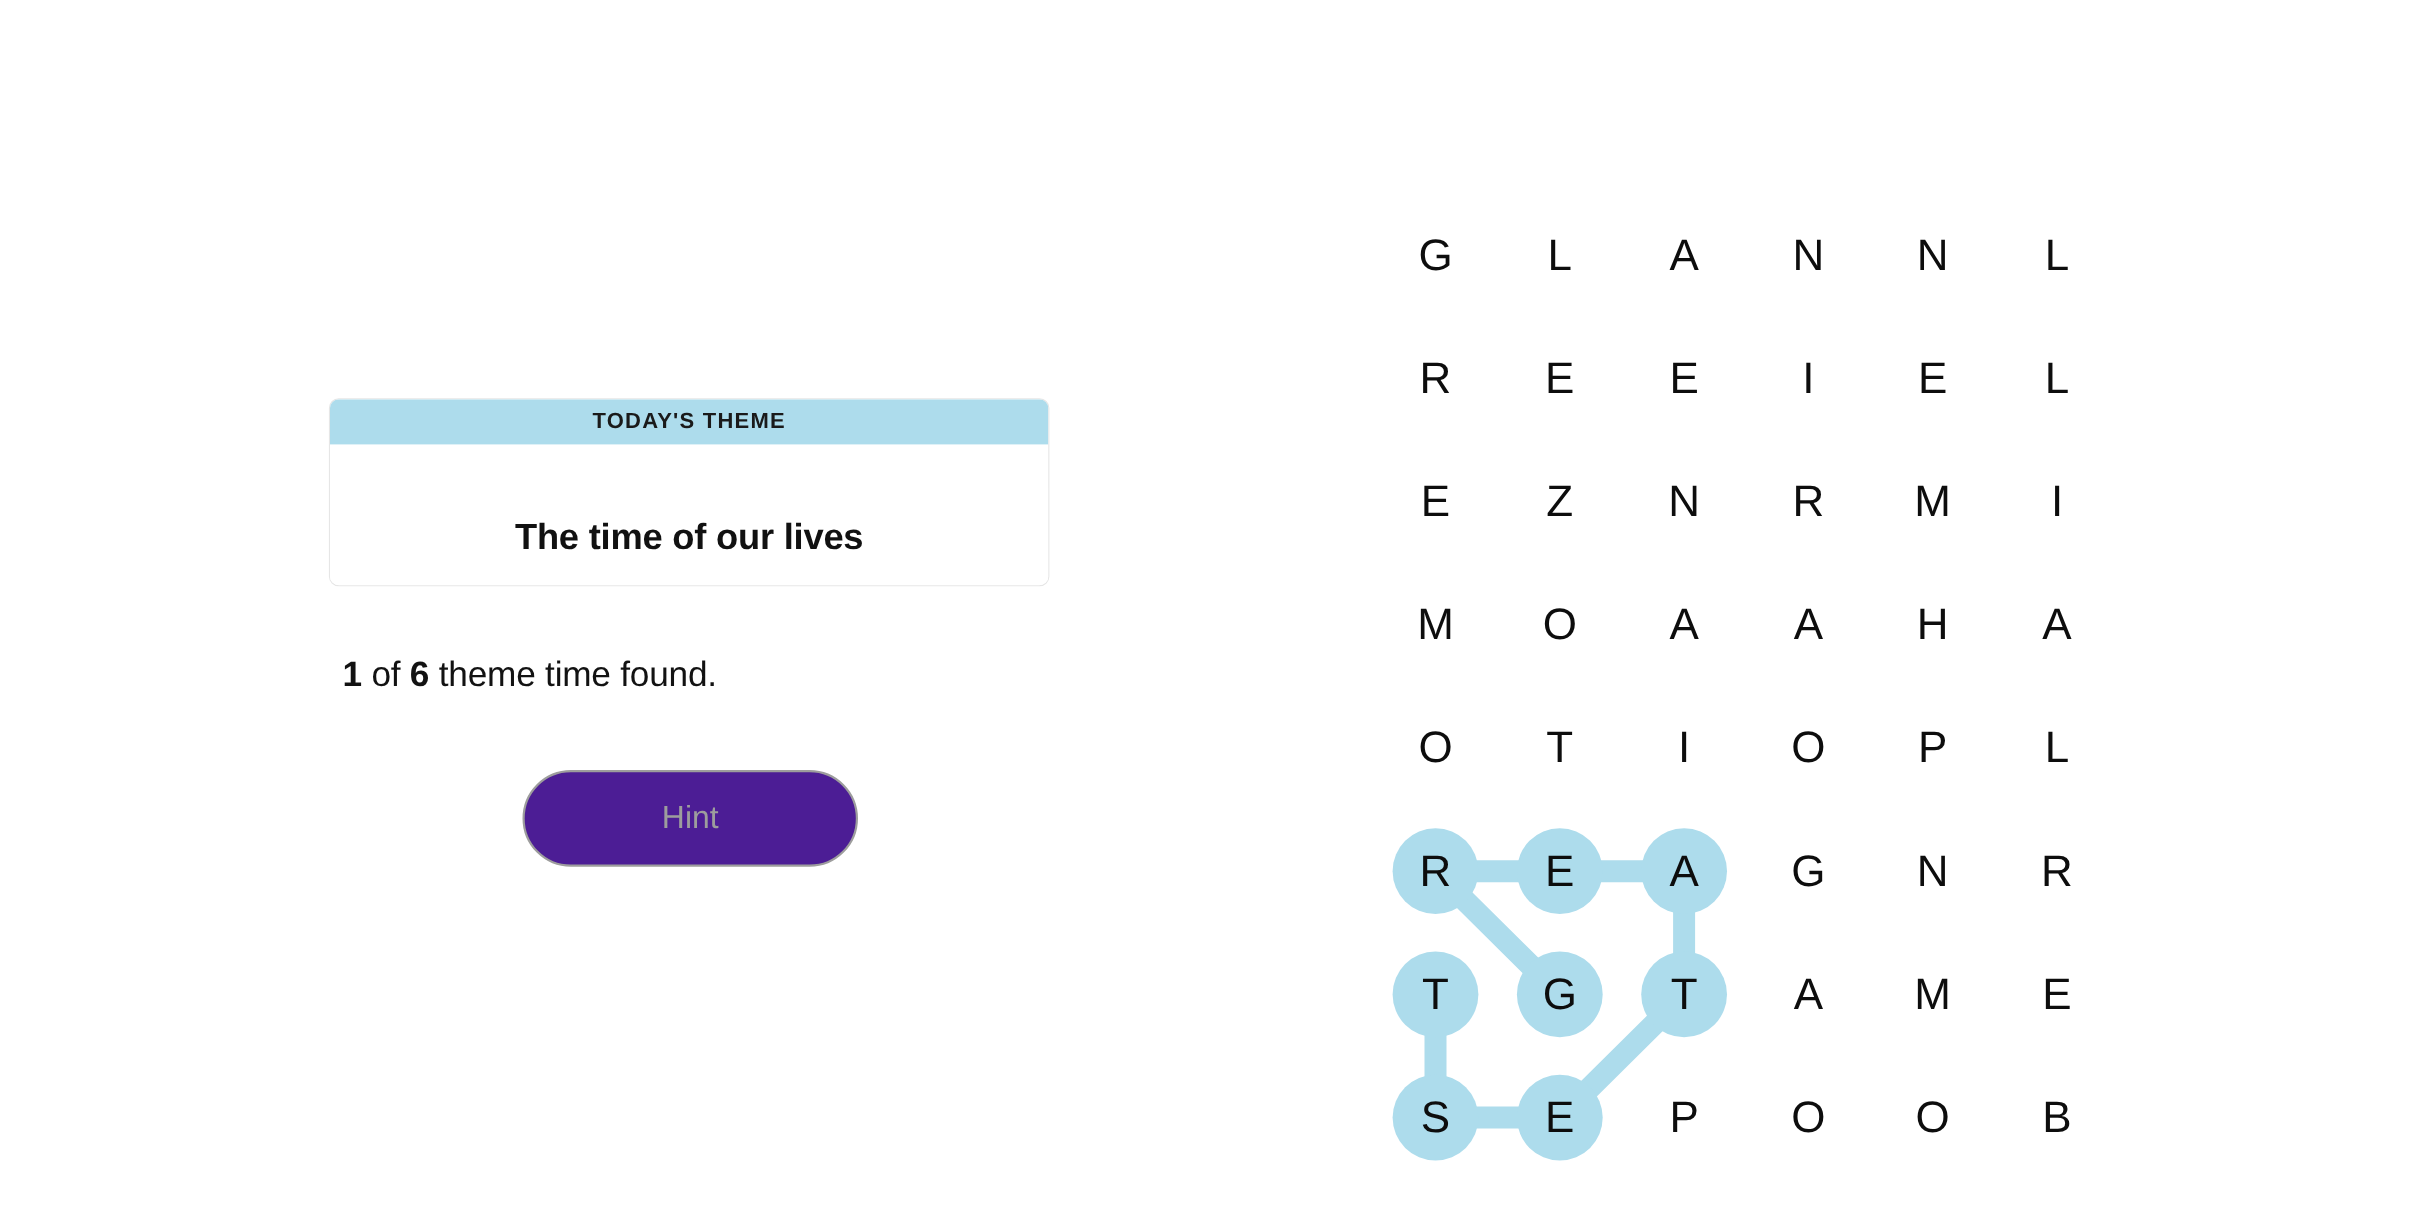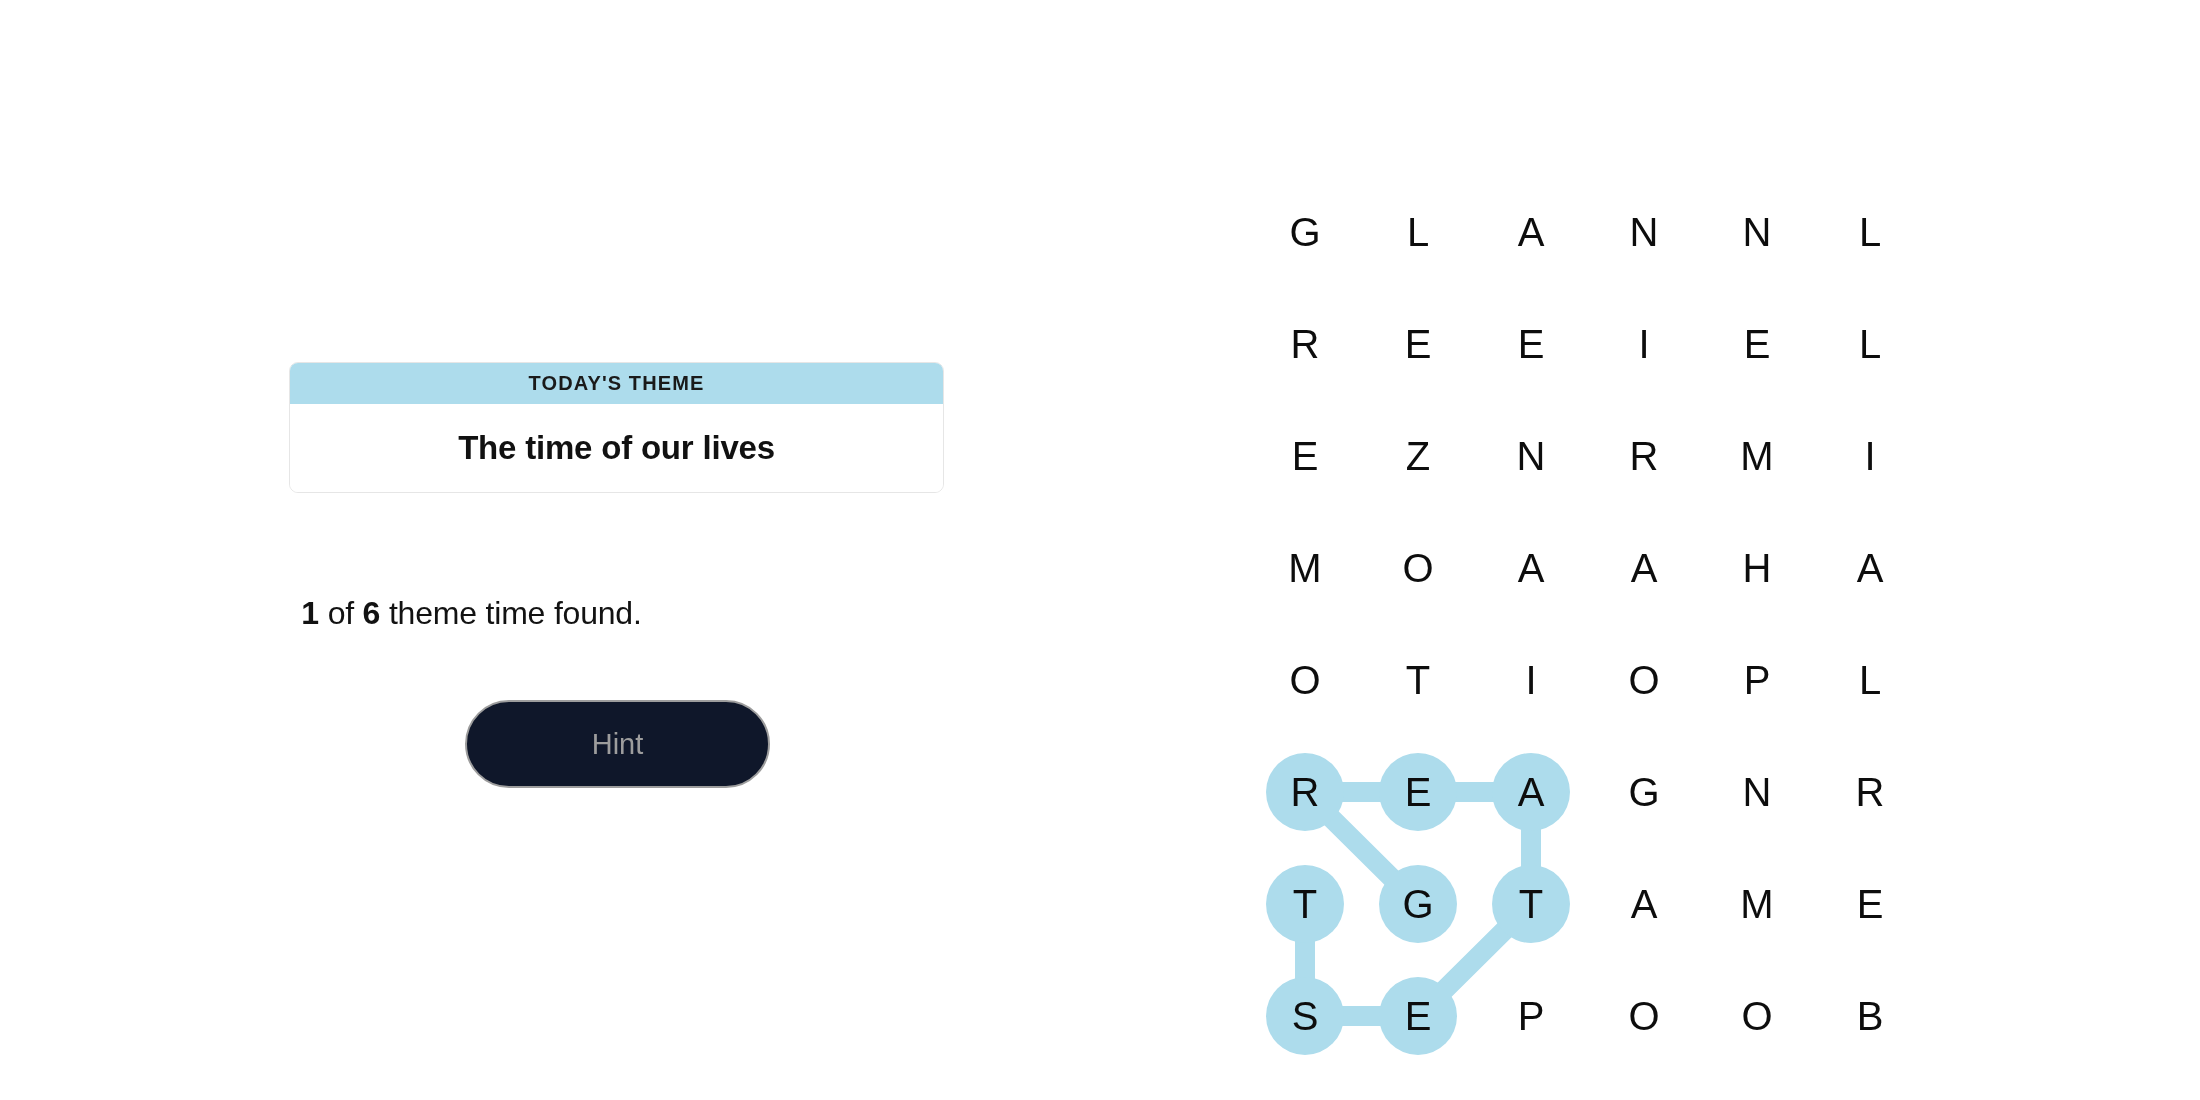--- a/index.html
+++ b/index.html
@@ -13,21 +13,21 @@
     height: 1100px;
     position: relative;
     overflow: hidden;
     font-family: "Liberation Sans", sans-serif;
     -webkit-font-smoothing: antialiased;
   }
 
   
   #left-panel {
     position: absolute;
-    left: 0;
+    left: 10px;
     top: 0;
     width: 1230px;
     height: 1100px;
   }
 
   #theme-card {
     position: absolute;
     left: 289px;
     top: 362px;
     width: 655px;
@@ -46,20 +46,21 @@
     font-weight: 700;
     letter-spacing: 1.1px;
     color: #1a1a1a;
   }
   #theme-card-body {
     height: 88px;
     display: flex;
     align-items: center;
     justify-content: center;
     background: #ffffff;
+    margin-top: 40px;
   }
   #theme-phrase {
     font-size: 33px;
     font-weight: 700;
     color: #111111;
     letter-spacing: -0.2px;
   }
 
   #progress-line {
     position: absolute;
@@ -76,21 +77,21 @@
   }
 
   #hint-button {
     position: absolute;
     left: 465px;
     top: 700px;
     width: 305px;
     height: 88px;
     border: 2px solid #9d9d9d;
     border-radius: 44px;
-    background: #0f172a;
+    background: #4c1d95;
     color: #9d9d9d;
     font-size: 29px;
     font-family: "Liberation Sans", sans-serif;
     display: flex;
     align-items: center;
     justify-content: center;
     cursor: pointer;
     padding: 0;
     box-sizing: border-box;
   }

